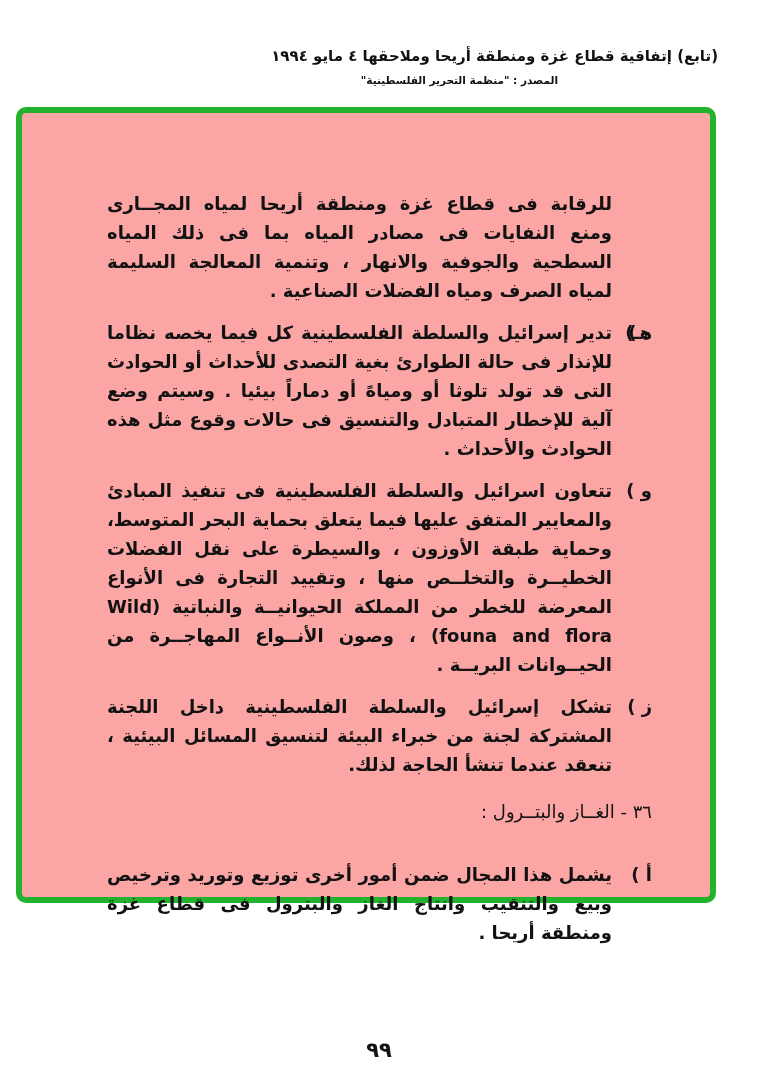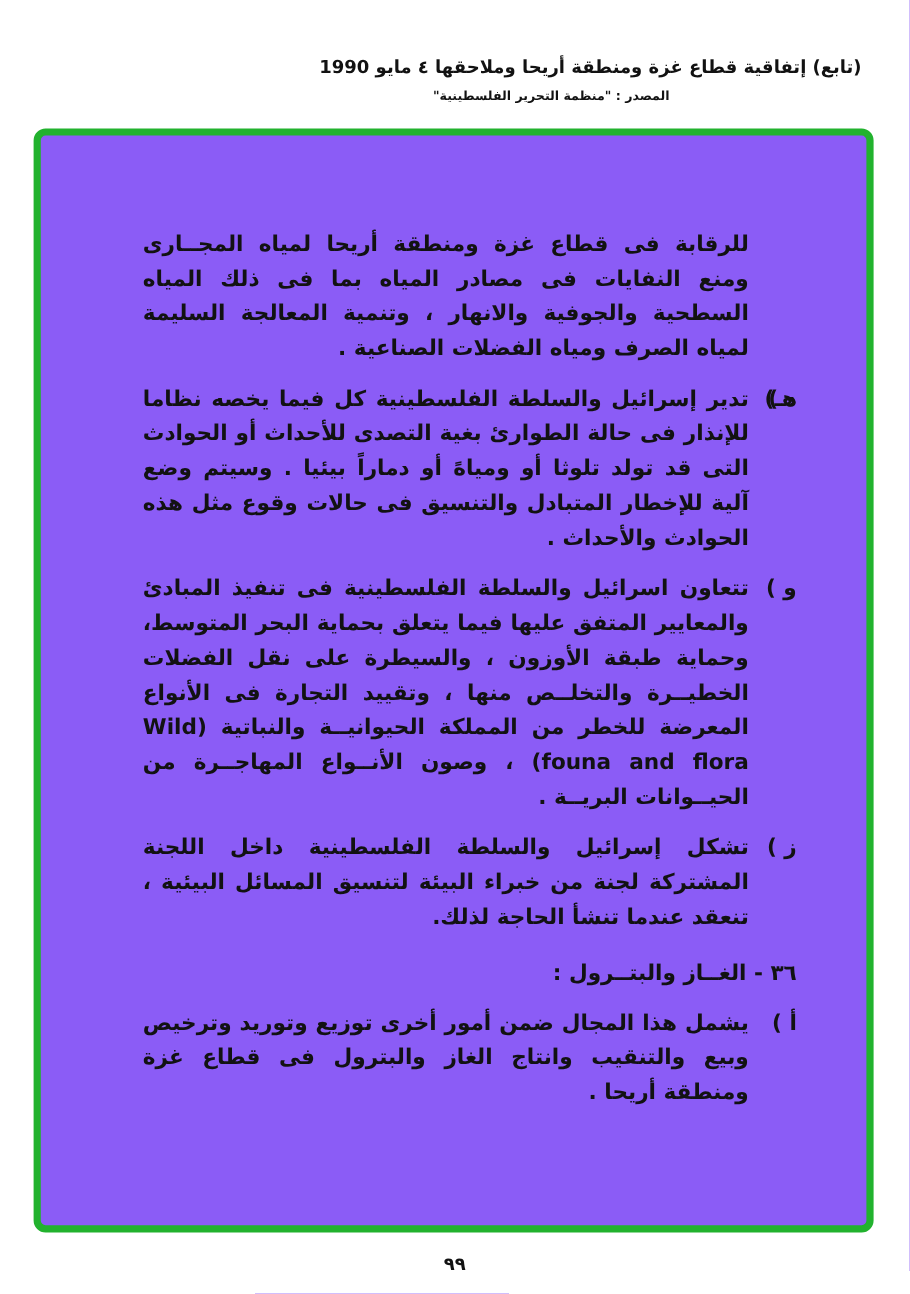--- a/index.html
+++ b/index.html
@@ -24,25 +24,25 @@
   .header-source {
     position:absolute;
     top:74px; right:200px;
     direction:rtl;
     text-align:right;
     font-size:10.5px;
     font-weight:bold;
   }
   .frame {
     position:absolute;
-    left:28px; top:107px;
-    width:700px; height:920px;
+    left:16px; top:107px;
+    width:700px; height:796px;
     border:6px solid var(--green);
     border-radius:10px;
-    background:#8b5cf6;
+    background:#fca5a5;
   }
   .content {
     position:absolute;
     top:76px; right:58px;
     width:545px;
     direction:rtl;
     text-align:justify;
   }
   .para {
     position:relative;
@@ -52,39 +52,39 @@
     font-weight:bold;
     line-height:29px;
   }
   .para .marker {
     position:absolute;
     right:0; top:0;
     white-space:nowrap;
   }
   .section-heading {
     font-size:18px;
-    font-weight:bold;
+    font-weight:normal;
     line-height:29px;
     text-align:right;
-    margin:18px 0 12px 0;
+    margin:18px 0 34px 0;
   }
   .page-number {
     position:absolute;
     bottom:16px; left:0;
     width:100%;
     text-align:center;
-    font-size:15px;
+    font-size:21px;
     font-weight:bold;
     letter-spacing:2px;
   }
 </style>
 </head>
 <body>
 
-<div class="header-title">(تابع) إتفاقية قطاع غزة ومنطقة أريحا وملاحقها ٤ مايو 1990</div>
+<div class="header-title">(تابع) إتفاقية قطاع غزة ومنطقة أريحا وملاحقها ٤ مايو ١٩٩٤</div>
 
 <div class="header-source">المصدر :  "منظمة التحرير الفلسطينية"</div>
 
 <div class="frame">
 
   <div class="content">
 
     <div class="para">
       <span class="marker"></span>
       <span>للرقابة فى قطاع غزة ومنطقة أريحا لمياه المجــارى ومنع النفايات فى مصادر المياه بما فى ذلك المياه السطحية والجوفية والانهار ، وتنمية المعالجة السليمة لمياه الصرف ومياه الفضلات الصناعية .</span>

